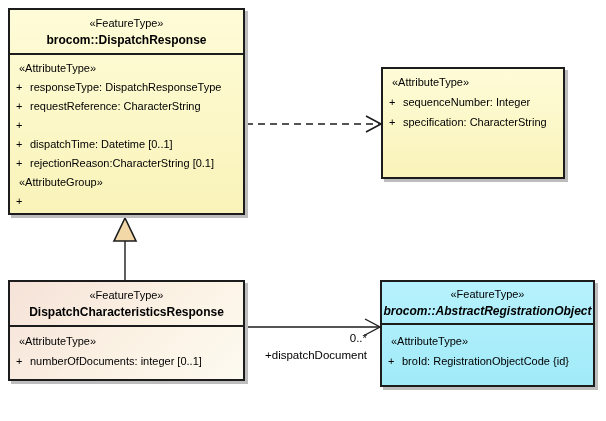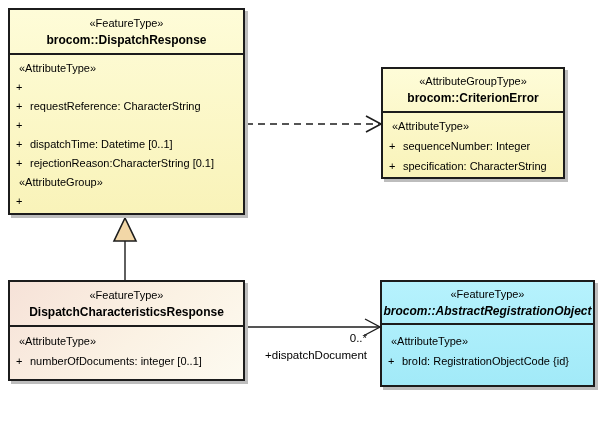--- a/index.html
+++ b/index.html
@@ -71,20 +71,21 @@
 
   <div class="uml-box yellow b1">
     <div class="title">
       <div class="stereo">«FeatureType»</div>
       <div class="cls-name">brocom::DispatchResponse</div>
     </div>
     <div class="attrs">
       <div class="section-heading">«AttributeType»</div>
       <div class="attr-row">
         <span class="vis">+</span>
+        <span class="attr-text">responseType: DispatchResponseType</span>
       </div>
       <div class="attr-row">
         <span class="vis">+</span>
         <span class="attr-text">requestReference: CharacterString</span>
       </div>
       <div class="attr-row">
         <span class="vis">+</span>
       </div>
       <div class="attr-row">
         <span class="vis">+</span>
@@ -95,24 +96,20 @@
         <span class="attr-text">rejectionReason:CharacterString [0.1]</span>
       </div>
       <div class="section-heading">«AttributeGroup»</div>
       <div class="attr-row">
         <span class="vis">+</span>
       </div>
     </div>
   </div>
 
   <div class="uml-box yellow b2">
-    <div class="title">
-      <div class="stereo">«AttributeGroupType»</div>
-      <div class="cls-name">brocom::CriterionError</div>
-    </div>
     <div class="attrs">
       <div class="section-heading">«AttributeType»</div>
       <div class="attr-row">
         <span class="vis">+</span>
         <span class="attr-text">sequenceNumber: Integer</span>
       </div>
       <div class="attr-row">
         <span class="vis">+</span>
         <span class="attr-text">specification: CharacterString</span>
       </div>

